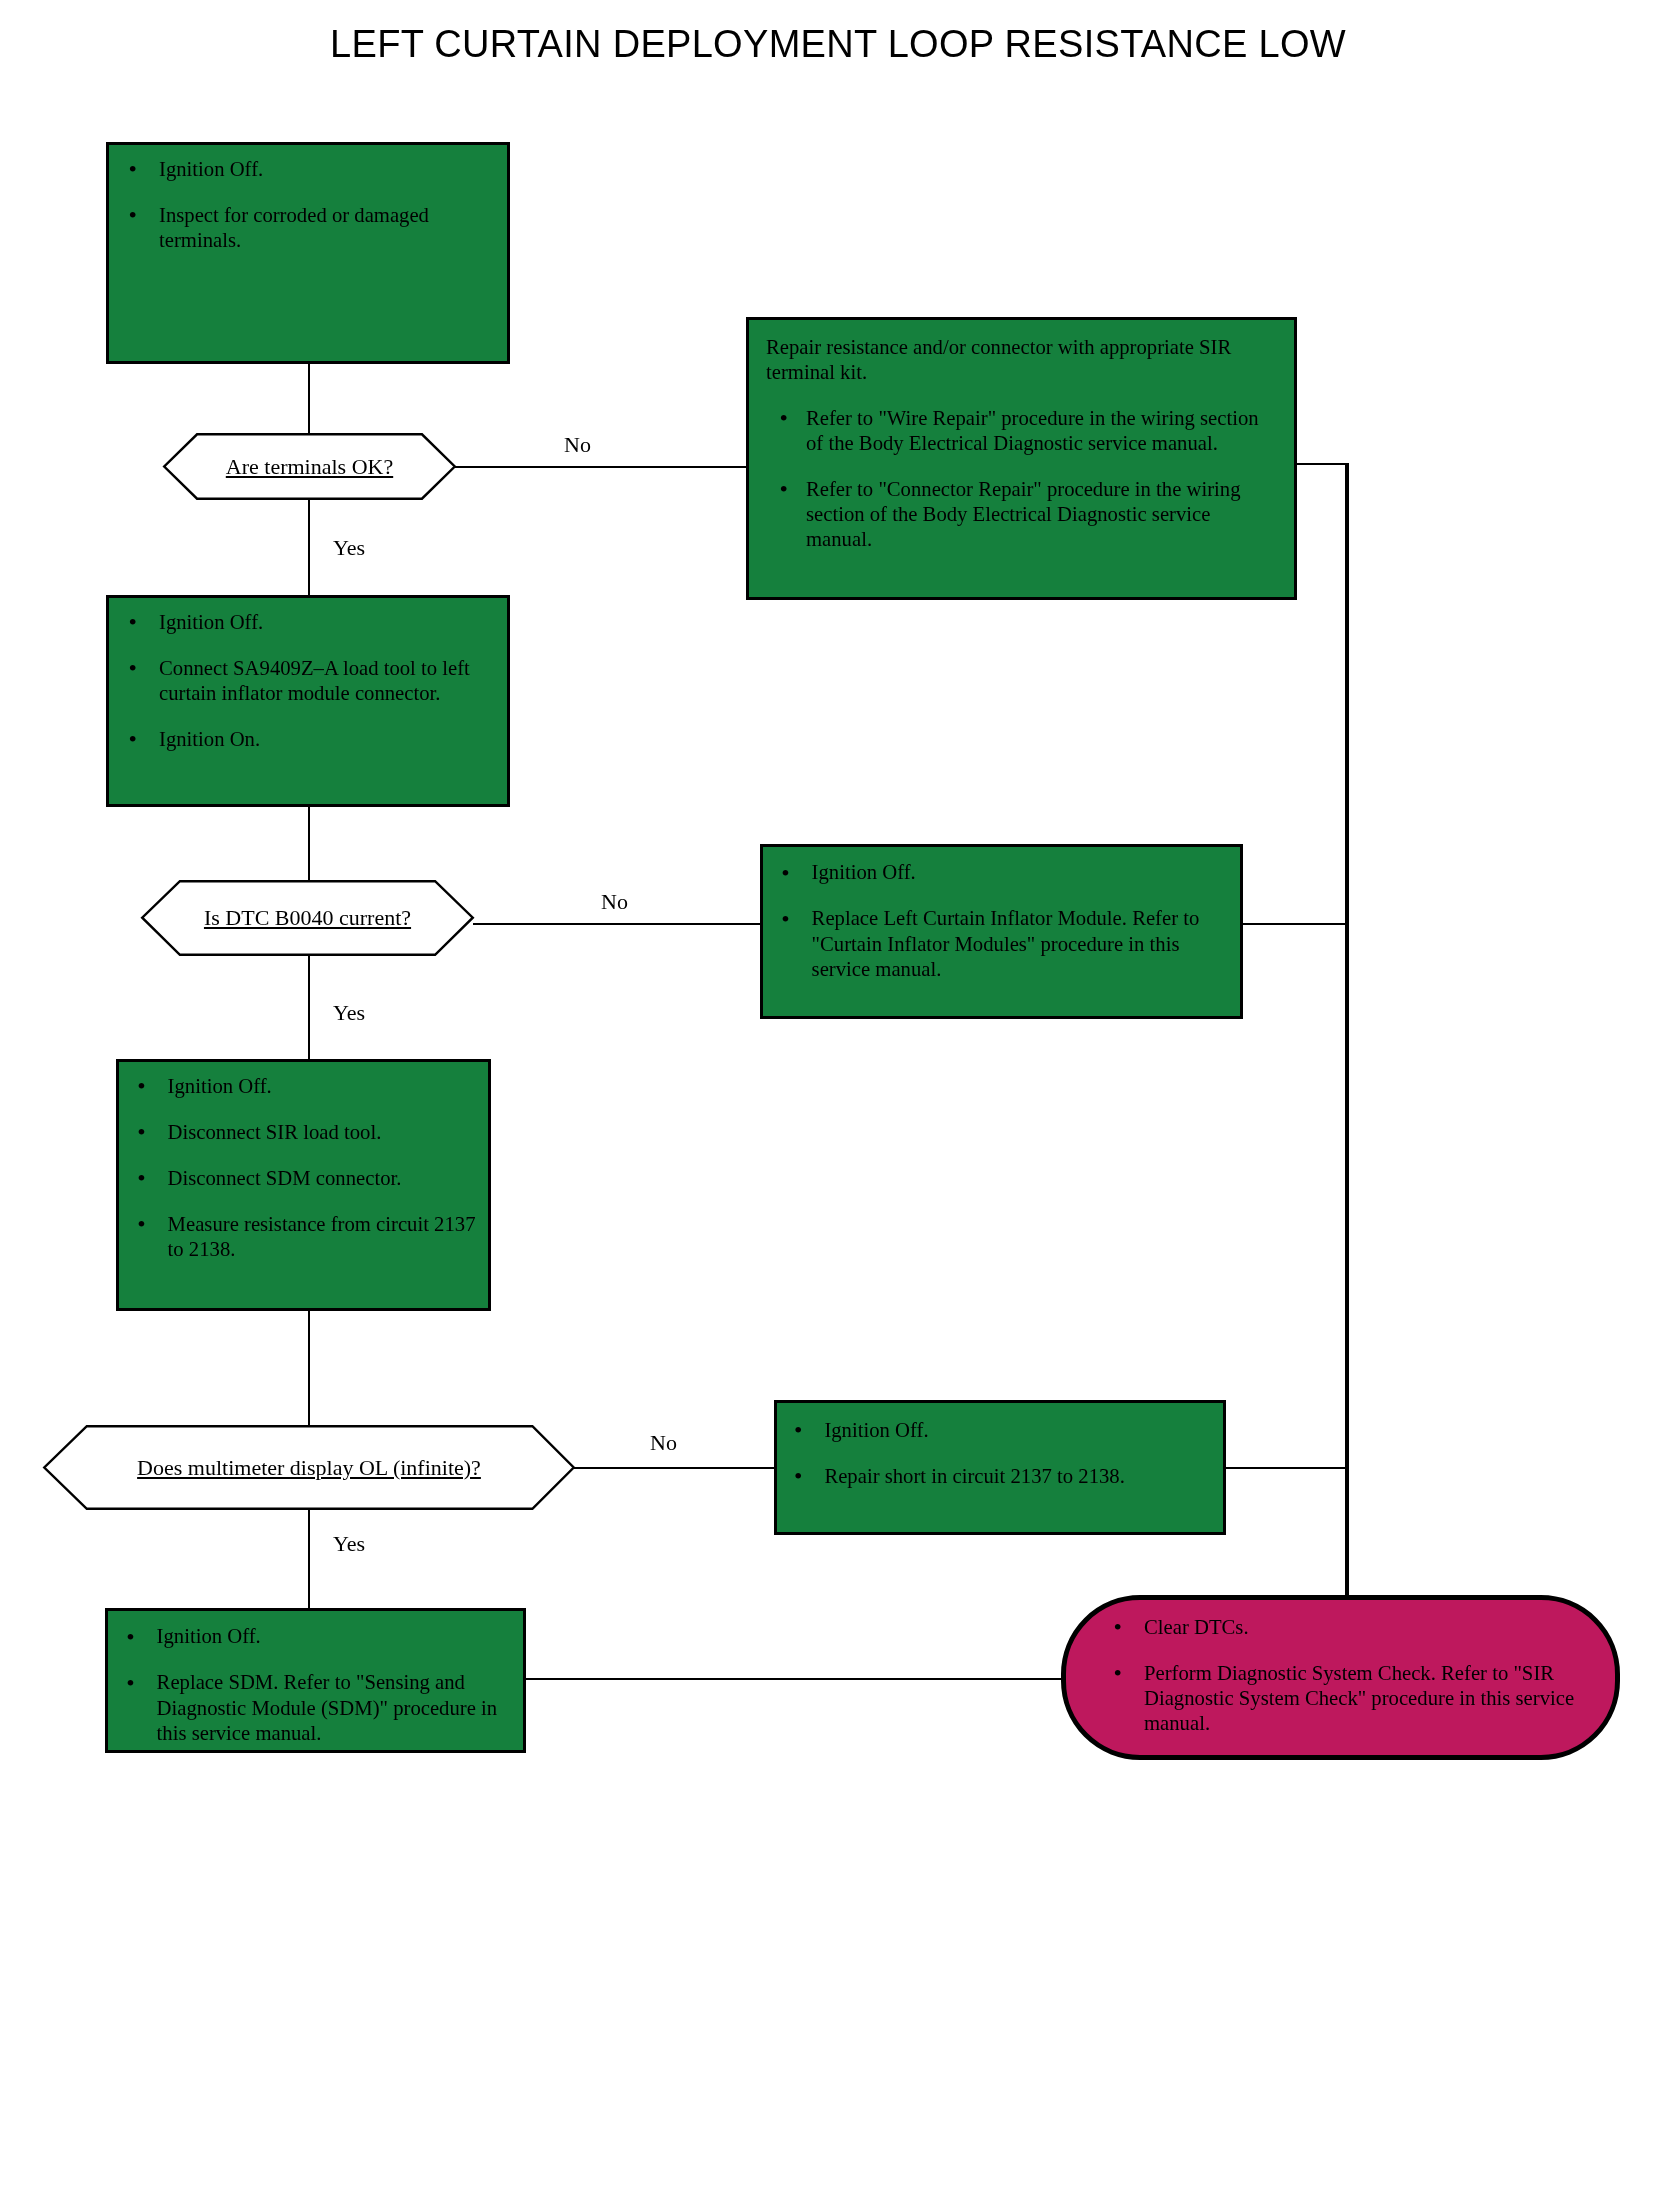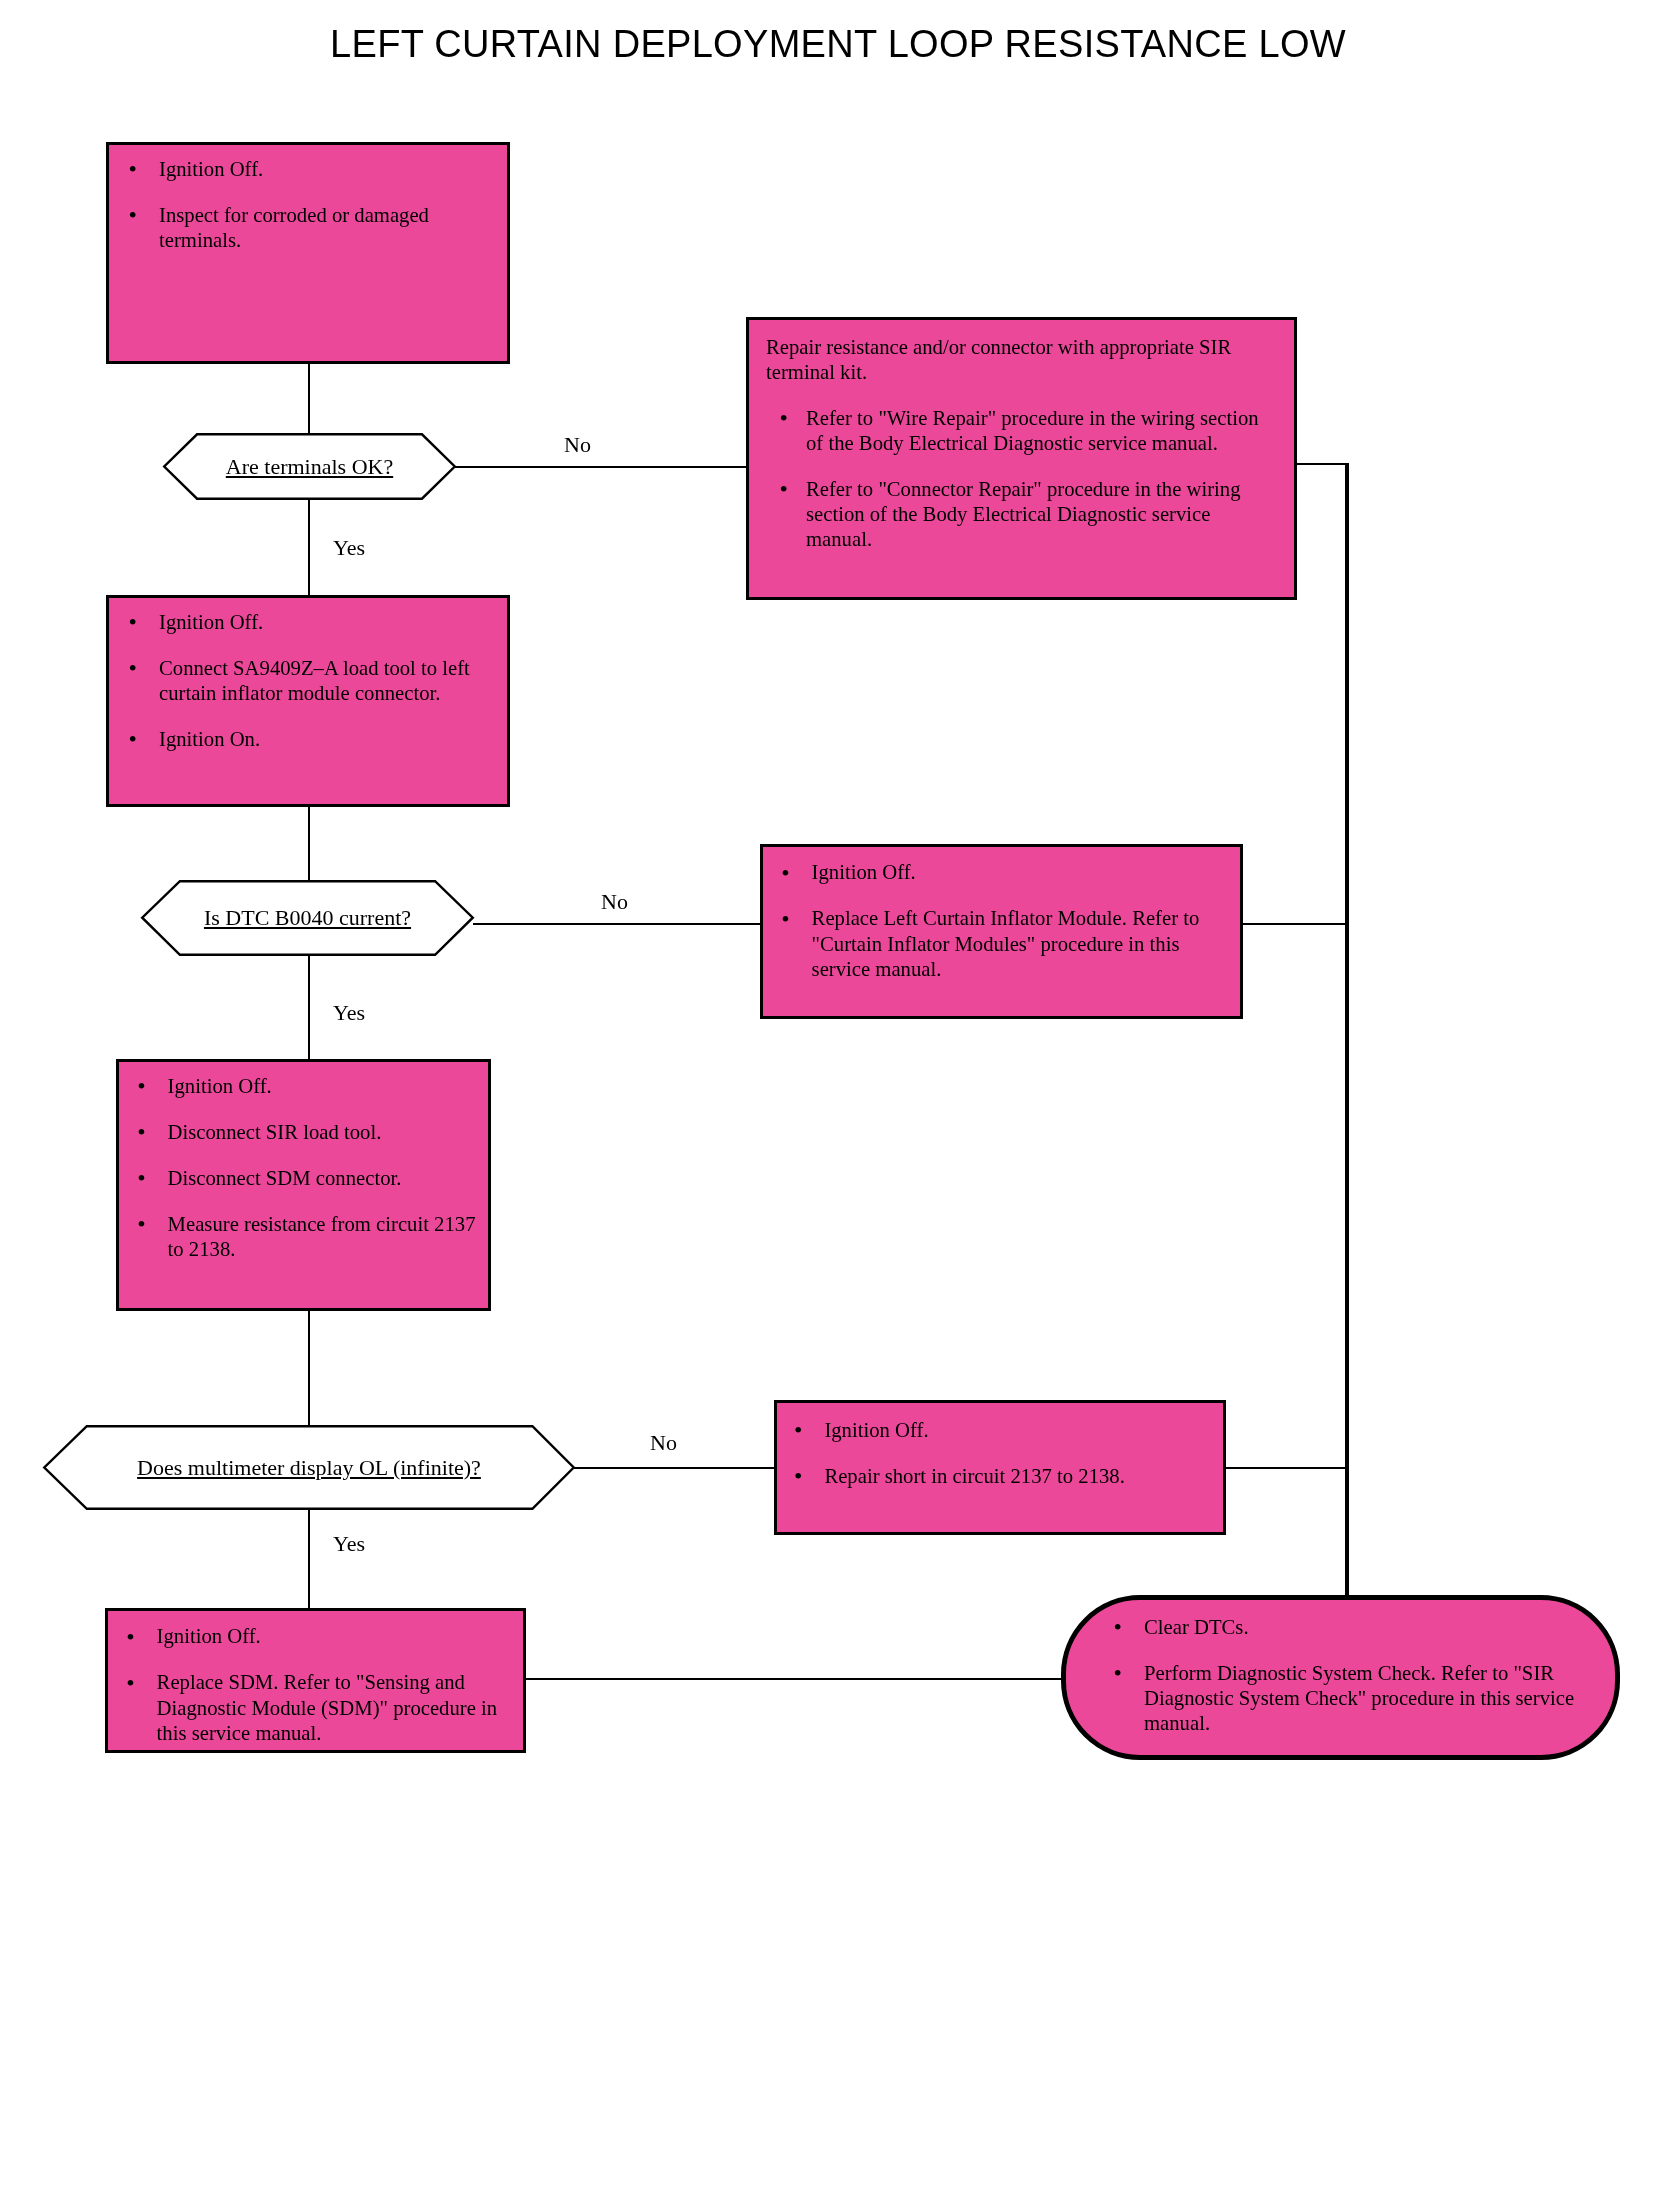--- a/index.html
+++ b/index.html
@@ -30,34 +30,34 @@
     font-weight: 400;
     letter-spacing: 0.3px;
     white-space: nowrap;
   }
 
   
   .box {
     position: absolute;
     box-sizing: border-box;
     border: 3.6px solid #000000;
-    background: #ec4899;
+    background: #15803d;
     z-index: 5;
   }
   .box-inner {
     padding: 12px 13.4px 12px 16px;
   }
 
   
   .terminator {
     position: absolute;
     box-sizing: border-box;
     border: 5.5px solid #000000;
     border-radius: 79px;
-    background: #ec4899;
+    background: #be185d;
     z-index: 5;
   }
 
   
   ul.bullets {
     list-style: none;
     margin: 0;
     padding: 0;
   }
   ul.bullets > li {

